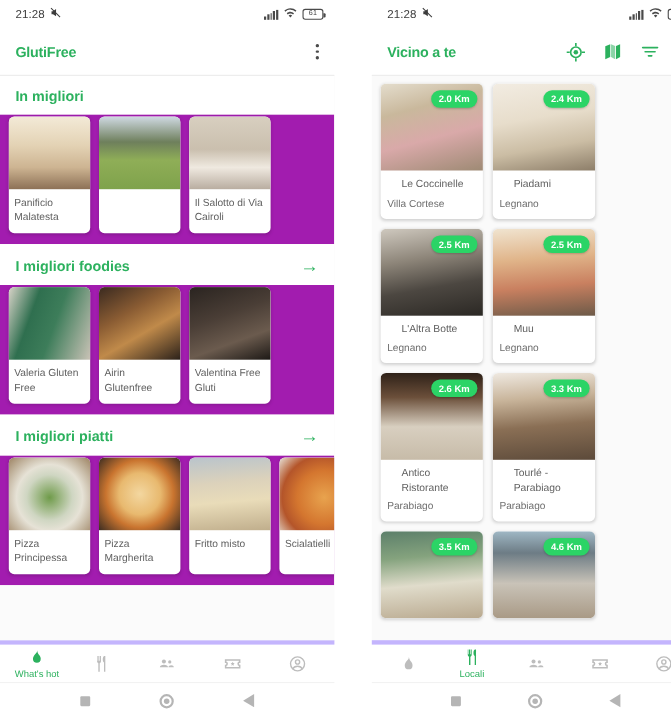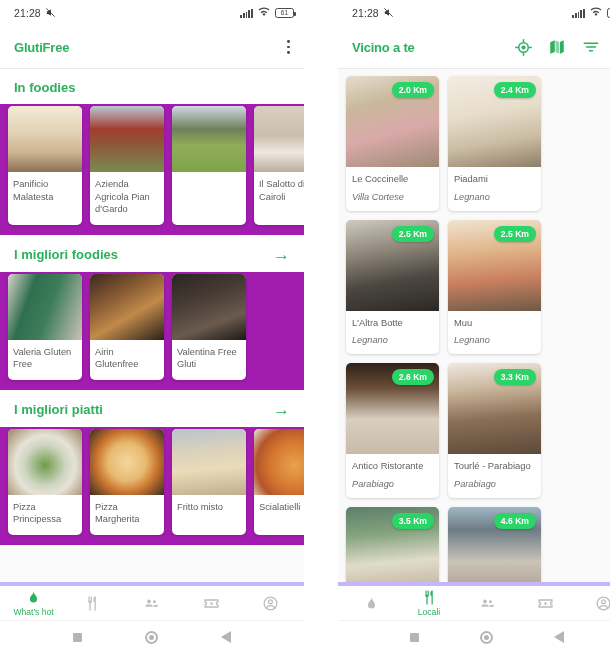--- a/index.html
+++ b/index.html
@@ -83,33 +83,33 @@
   
   .grid-scroll { flex: 1 1 auto; overflow: hidden; background: #fafafa; padding: 7px 8px 0 8px; }
   .grid { display: flex; flex-wrap: wrap; gap: 9px; }
   .gcard {
     width: 93px; flex: 0 0 93px;
     background: #fff; border-radius: 5px;
     box-shadow: 0 1px 3px rgba(0,0,0,.16);
     overflow: hidden; display: flex; flex-direction: column;
   }
   .gcard .gthumb {
-    width: 100%; height: 91px; position: relative;
+    width: 100%; height: 79px; position: relative;
     background-size: cover; background-position: center;
   }
   .badge {
     position: absolute; top: 6px; right: 5px;
     background: #2bd466; color: #fff;
     font-size: 8.6px; font-weight: bold;
     padding: 3px 7px; border-radius: 11px;
     box-shadow: 0 1px 2px rgba(0,0,0,.2); white-space: nowrap;
   }
   .gcard .ginfo { padding: 6px 6px 8px 6px; }
-  .gcard .gname { font-size: 9.4px; color: #5f5f5f; line-height: 12.5px; }
-  .gcard .gloc { font-size: 9.2px; color: #6e6e6e; font-style: italic; margin-top: 5px; line-height: 12px; }
+  .gcard .gname { font-size: 9.4px; color: #5f5f5f; line-height: 12.5px; margin-left: 13px; }
+  .gcard .gloc { font-size: 9.2px; color: #6e6e6e; margin-top: 5px; line-height: 12px; }
 
   
   .bottomnav {
     flex: 0 0 38px; height: 38px; background: #fff;
     display: flex; align-items: center; justify-content: space-around;
     border-top: 4px solid #c4b5fd; padding: 0 4px;
   }
   .navitem { display: flex; flex-direction: column; align-items: center; justify-content: center; gap: 1px; width: 58px; }
   .navitem .nlabel { font-size: 8.6px; color: #2cb15e; line-height: 10px; white-space: nowrap; }
   .navitem svg { display: block; }
@@ -178,31 +178,27 @@
             <b></b>
             <b></b>
           </div>
       </div>
     </div>
     <div class="divider"></div>
 
     <div class="body-scroll">
 
       <div class="section-head">
-        <div class="section-title">In foodies</div>
+        <div class="section-title">In migliori</div>
       </div>
       <div class="strip-wrap">
         <div class="hstrip">
           <div class="card">
             <div class="thumb ph" style="background:linear-gradient(180deg,#f3ead7 0%,#e3d2b4 40%,#cdb492 70%,#8d7156 100%)"></div>
             <div class="cname">Panificio Malatesta</div>
-          </div>
-          <div class="card">
-            <div class="thumb ph" style="background:linear-gradient(180deg,#b9c7d4 0%,#a33c2e 35%,#8b5a3a 60%,#7b8a50 100%)"></div>
-            <div class="cname">Azienda Agricola Pian d'Gardo</div>
           </div>
           <div class="card">
             <div class="thumb ph" style="background:linear-gradient(180deg,#cfd9e2 0%,#6e7f5c 35%,#8fae57 60%,#7fa24b 100%)"></div>
           </div>
           <div class="card">
             <div class="thumb ph" style="background:linear-gradient(180deg,#d8cfc0 0%,#cabfae 45%,#efe9e0 70%,#b9ada0 100%)"></div>
             <div class="cname">Il Salotto di Via Cairoli</div>
           </div>
         </div>
       </div>

